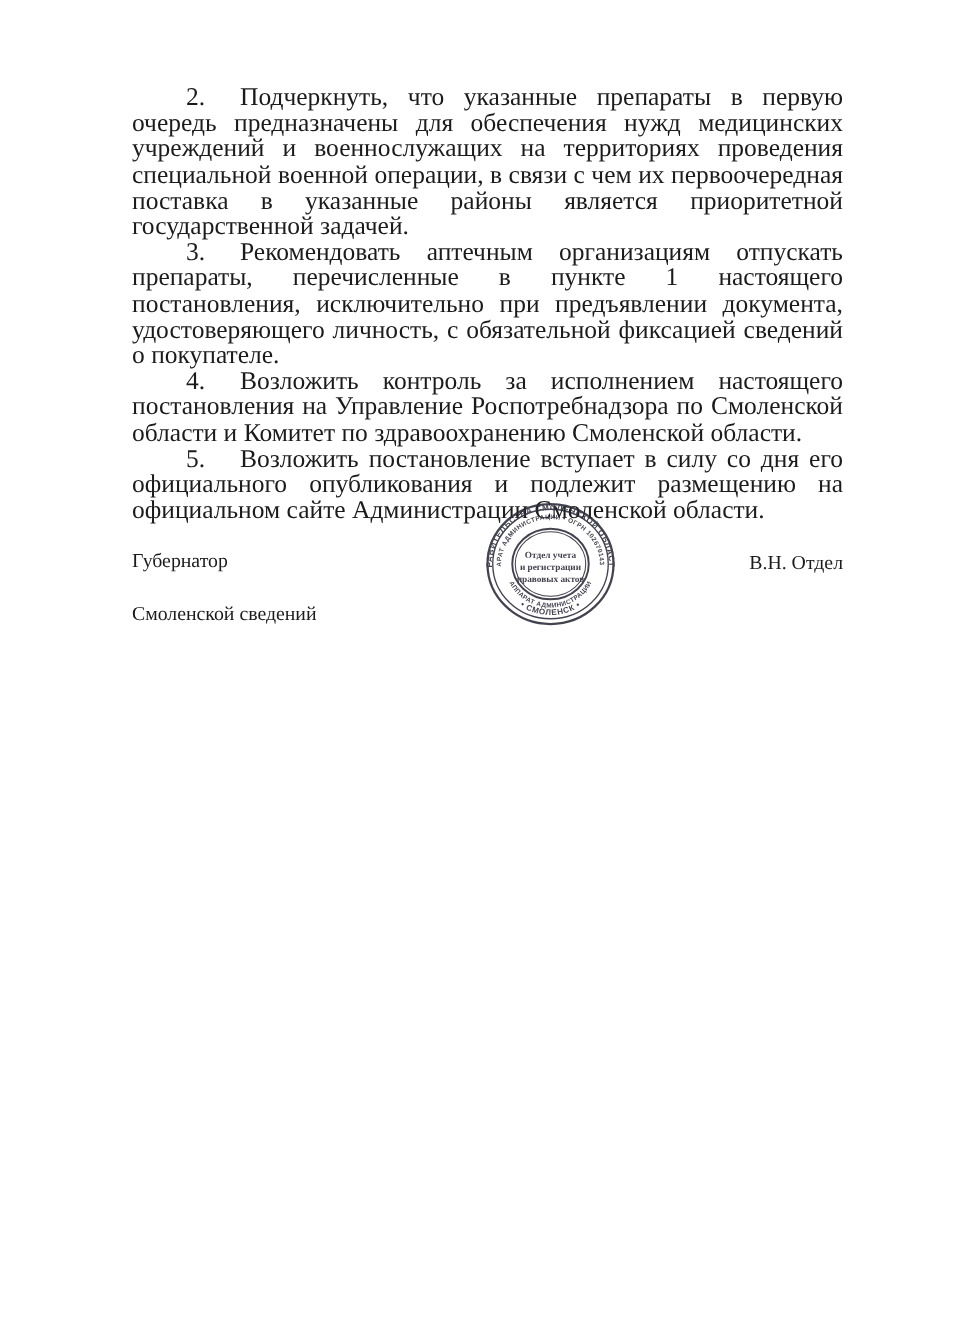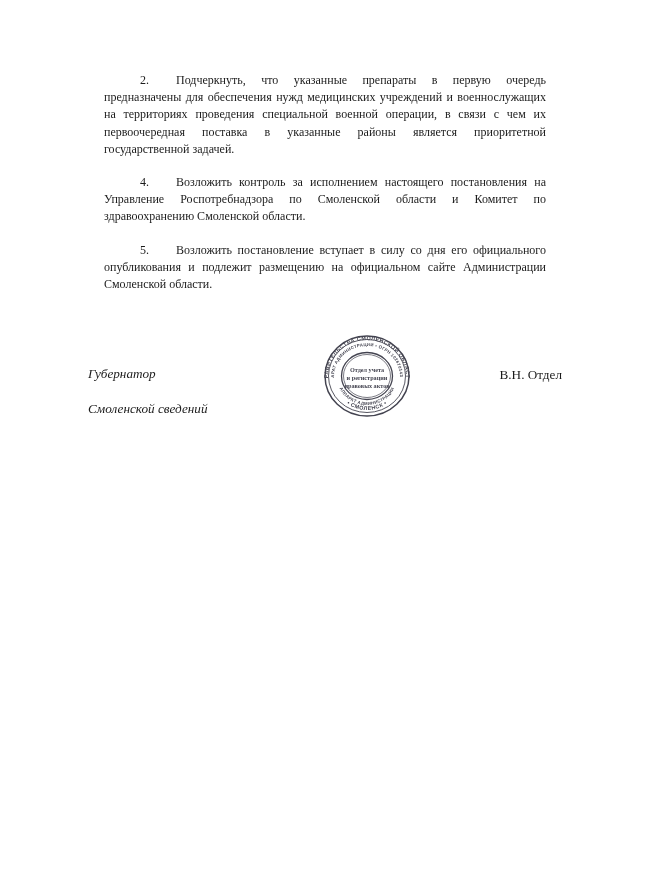--- a/index.html
+++ b/index.html
@@ -26,22 +26,22 @@
   }
 
   .body-text {
     position: absolute;
     left: 88px;
     top: 56px;
     width: 474px;
   }
 
   p.para {
-    margin: 16px;
-    font-size: 12px;
+    margin: 0;
+    font-size: 17px;
     line-height: 17.2px;
     text-align: justify;
     text-justify: inter-word;
     text-indent: 0;
     hyphens: none;
   }
 
   
   p.para .num {
     display: inline-block;
@@ -62,21 +62,20 @@
     justify-content: space-between;
     align-items: flex-start;
   }
   .sig-left {
     font-size: 13.2px;
     line-height: 17.2px;
     white-space: pre-line;
   }
   .sig-left .sig-line {
     display: block;
-    font-style: italic;
   }
   .sig-right {
     font-size: 13.2px;
     line-height: 17.2px;
     padding-top: 18px;
     white-space: nowrap;
   }
 
   
   .stamp {
@@ -121,20 +120,23 @@
 <body>
 
 <div class="page">
 
   <div class="body-text">
 
     <p class="para">
       <span class="num">2.</span><span>Подчеркнуть, что указанные препараты в первую очередь предназначены для обеспечения нужд медицинских учреждений и военнослужащих на территориях проведения специальной военной операции, в связи с чем их первоочередная поставка в указанные районы является приоритетной государственной задачей.</span>
     </p>
 
+    <p class="para">
+      <span class="num">3.</span><span>Рекомендовать аптечным организациям отпускать препараты, перечисленные в пункте 1 настоящего постановления, исключительно при предъявлении документа, удостоверяющего личность, с обязательной фиксацией сведений о покупателе.</span>
+    </p>
 
     <p class="para">
       <span class="num">4.</span><span>Возложить контроль за исполнением настоящего постановления на Управление Роспотребнадзора по Смоленской области и Комитет по здравоохранению Смоленской области.</span>
     </p>
 
     <p class="para">
       <span class="num">5.</span><span>Возложить постановление вступает в силу со дня его официального опубликования и подлежит размещению на официальном сайте Администрации Смоленской области.</span>
     </p>
 
   </div>

